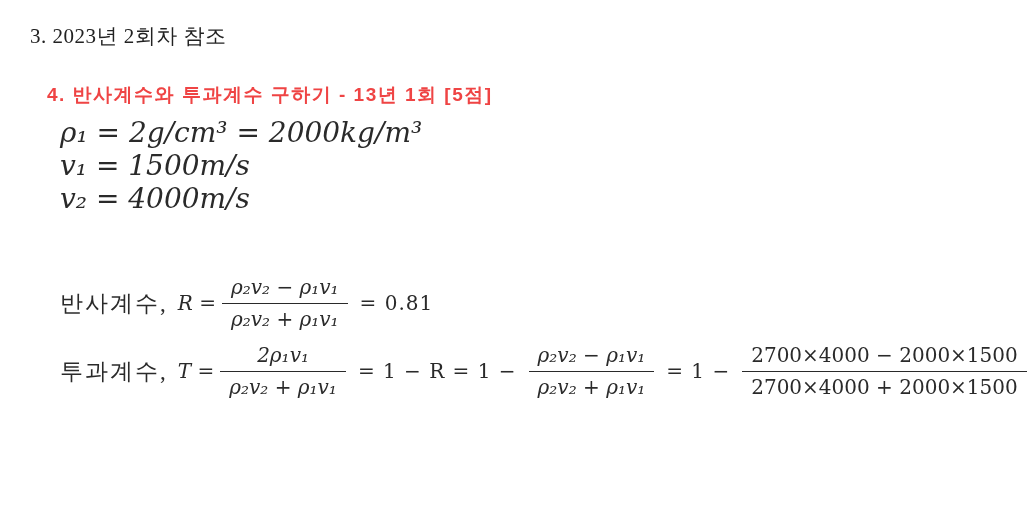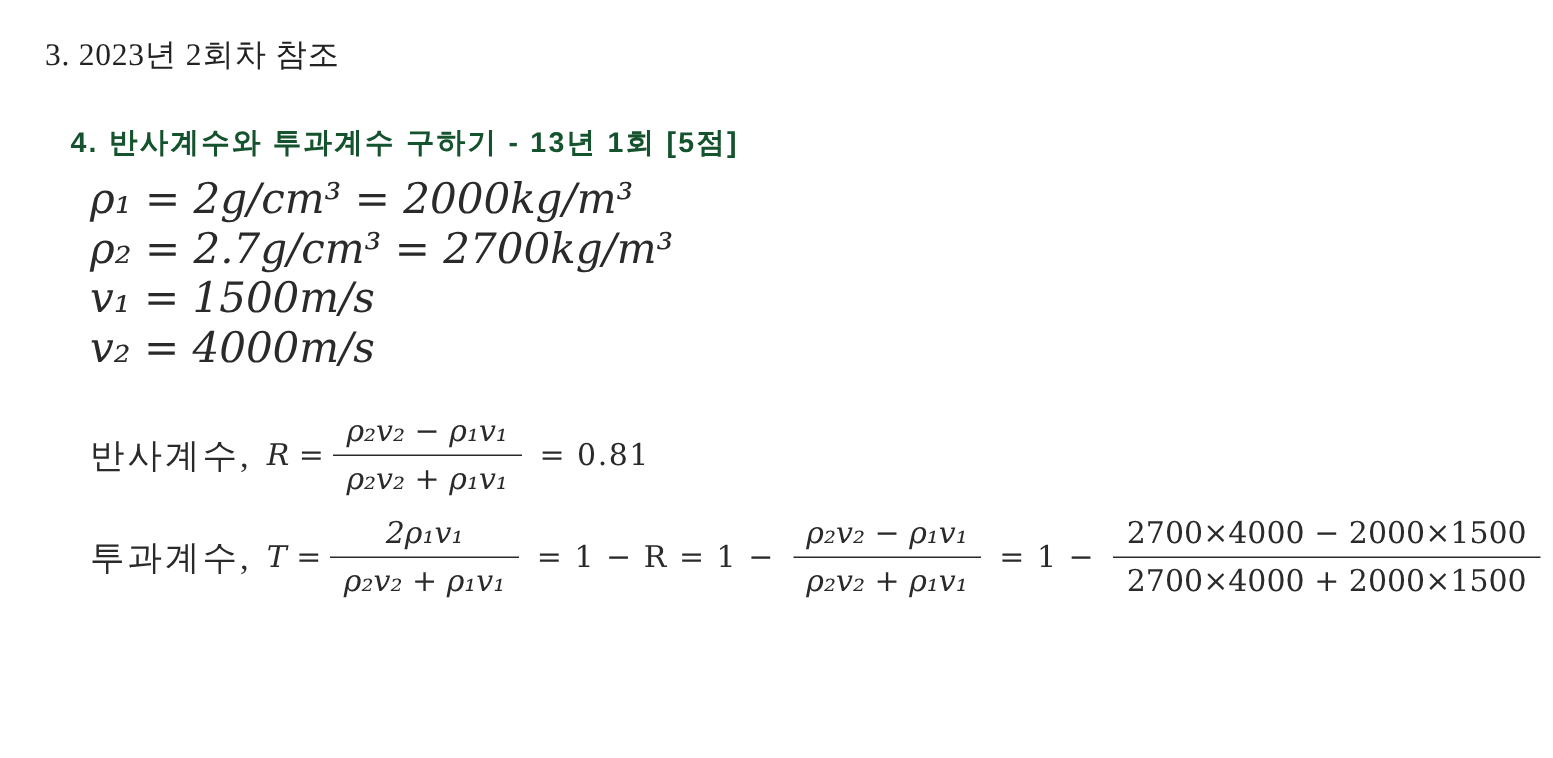--- a/index.html
+++ b/index.html
@@ -25,21 +25,21 @@
     font-family: "Liberation Serif", "DejaVu Serif", serif;
   }
 
   .problem-title {
     position: absolute;
     left: 47px;
     top: 82px;
     font-size: 19px;
     font-weight: 700;
     letter-spacing: 1.5px;
-    color: #14532d;
+    color: #ef4444;
     font-family: "Liberation Sans", "DejaVu Sans", sans-serif;
   }
 
   .given-values {
     position: absolute;
     left: 60px;
     top: 116px;
     font-size: 28px;
     line-height: 33px;
     font-style: italic;
@@ -97,21 +97,20 @@
 <body>
 
 <div class="page">
 
   <div class="ref-line">3. 2023년 2회차 참조</div>
 
   <div class="problem-title">4. 반사계수와 투과계수 구하기 - 13년 1회 [5점]</div>
 
   <div class="given-values">
     <div>ρ₁ = 2g/cm³ = 2000kg/m³</div>
-    <div>ρ₂ = 2.7g/cm³ = 2700kg/m³</div>
     <div>v₁ = 1500m/s</div>
     <div>v₂ = 4000m/s</div>
   </div>
 
   <div class="eq-row eq-row-reflection">
     <span class="eq-label">반사계수,</span>
     <span class="math sym">R =</span>
     <span class="frac math sym">
       <span class="num">ρ₂v₂ − ρ₁v₁</span>
       <span class="den">ρ₂v₂ + ρ₁v₁</span>

